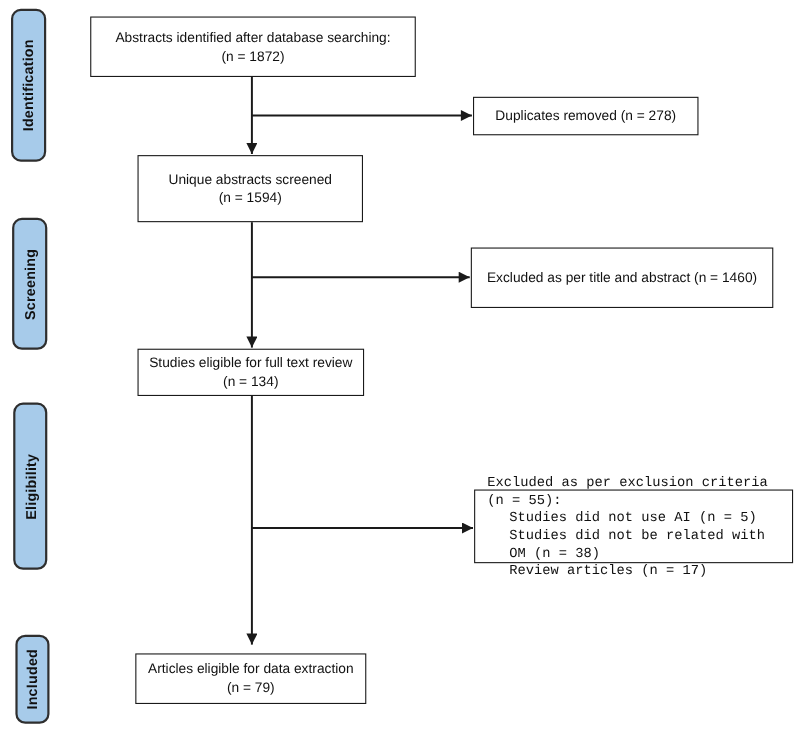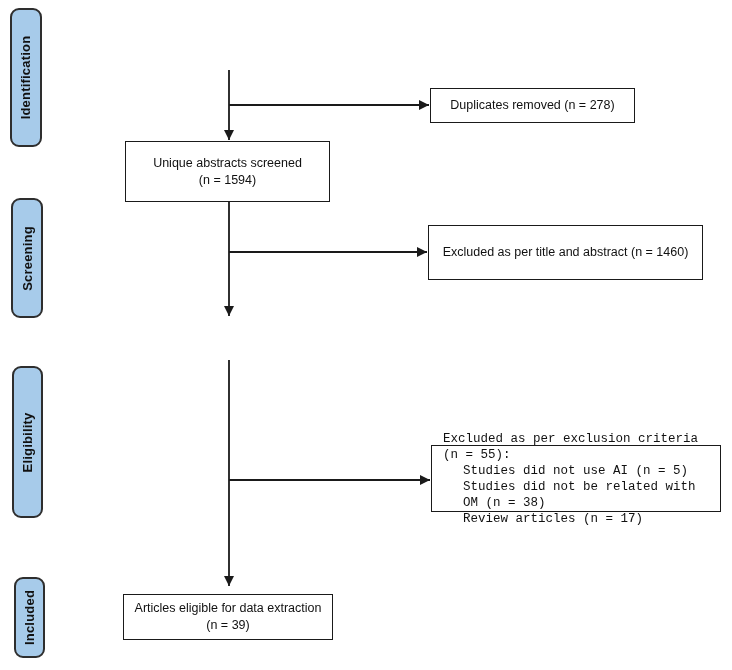--- a/index.html
+++ b/index.html
@@ -95,40 +95,48 @@
   <div class="stage" id="stage-screening">
     <span>Screening</span>
   </div>
   <div class="stage" id="stage-eligibility">
     <span>Eligibility</span>
   </div>
   <div class="stage" id="stage-included">
     <span>Included</span>
   </div>
 
+  <div class="flowbox" id="box-identified">
+    <span>Abstracts identified after database searching:</span>
+    <span>(n = 1872)</span>
+  </div>
 
   <div class="flowbox" id="box-duplicates">
     <span>Duplicates removed (n = 278)</span>
   </div>
 
   <div class="flowbox" id="box-screened">
     <span>Unique abstracts screened</span>
     <span>(n = 1594)</span>
   </div>
 
   <div class="flowbox" id="box-excluded-title">
     <span>Excluded as per title and abstract (n = 1460)</span>
   </div>
 
+  <div class="flowbox" id="box-fulltext">
+    <span>Studies eligible for full text review</span>
+    <span>(n = 134)</span>
+  </div>
 
   <div class="flowbox" id="box-excluded-criteria">
     <span>Excluded as per exclusion criteria (n = 55):</span>
     <span class="indent">Studies did not use AI (n = 5)</span>
     <span class="indent">Studies did not be related with OM (n = 38)</span>
     <span class="indent">Review articles (n = 17)</span>
   </div>
 
   <div class="flowbox" id="box-extraction">
     <span>Articles eligible for data extraction</span>
-    <span>(n = 39)</span>
+    <span>(n = 79)</span>
   </div>
 
 </div>
 
 </body></html>

